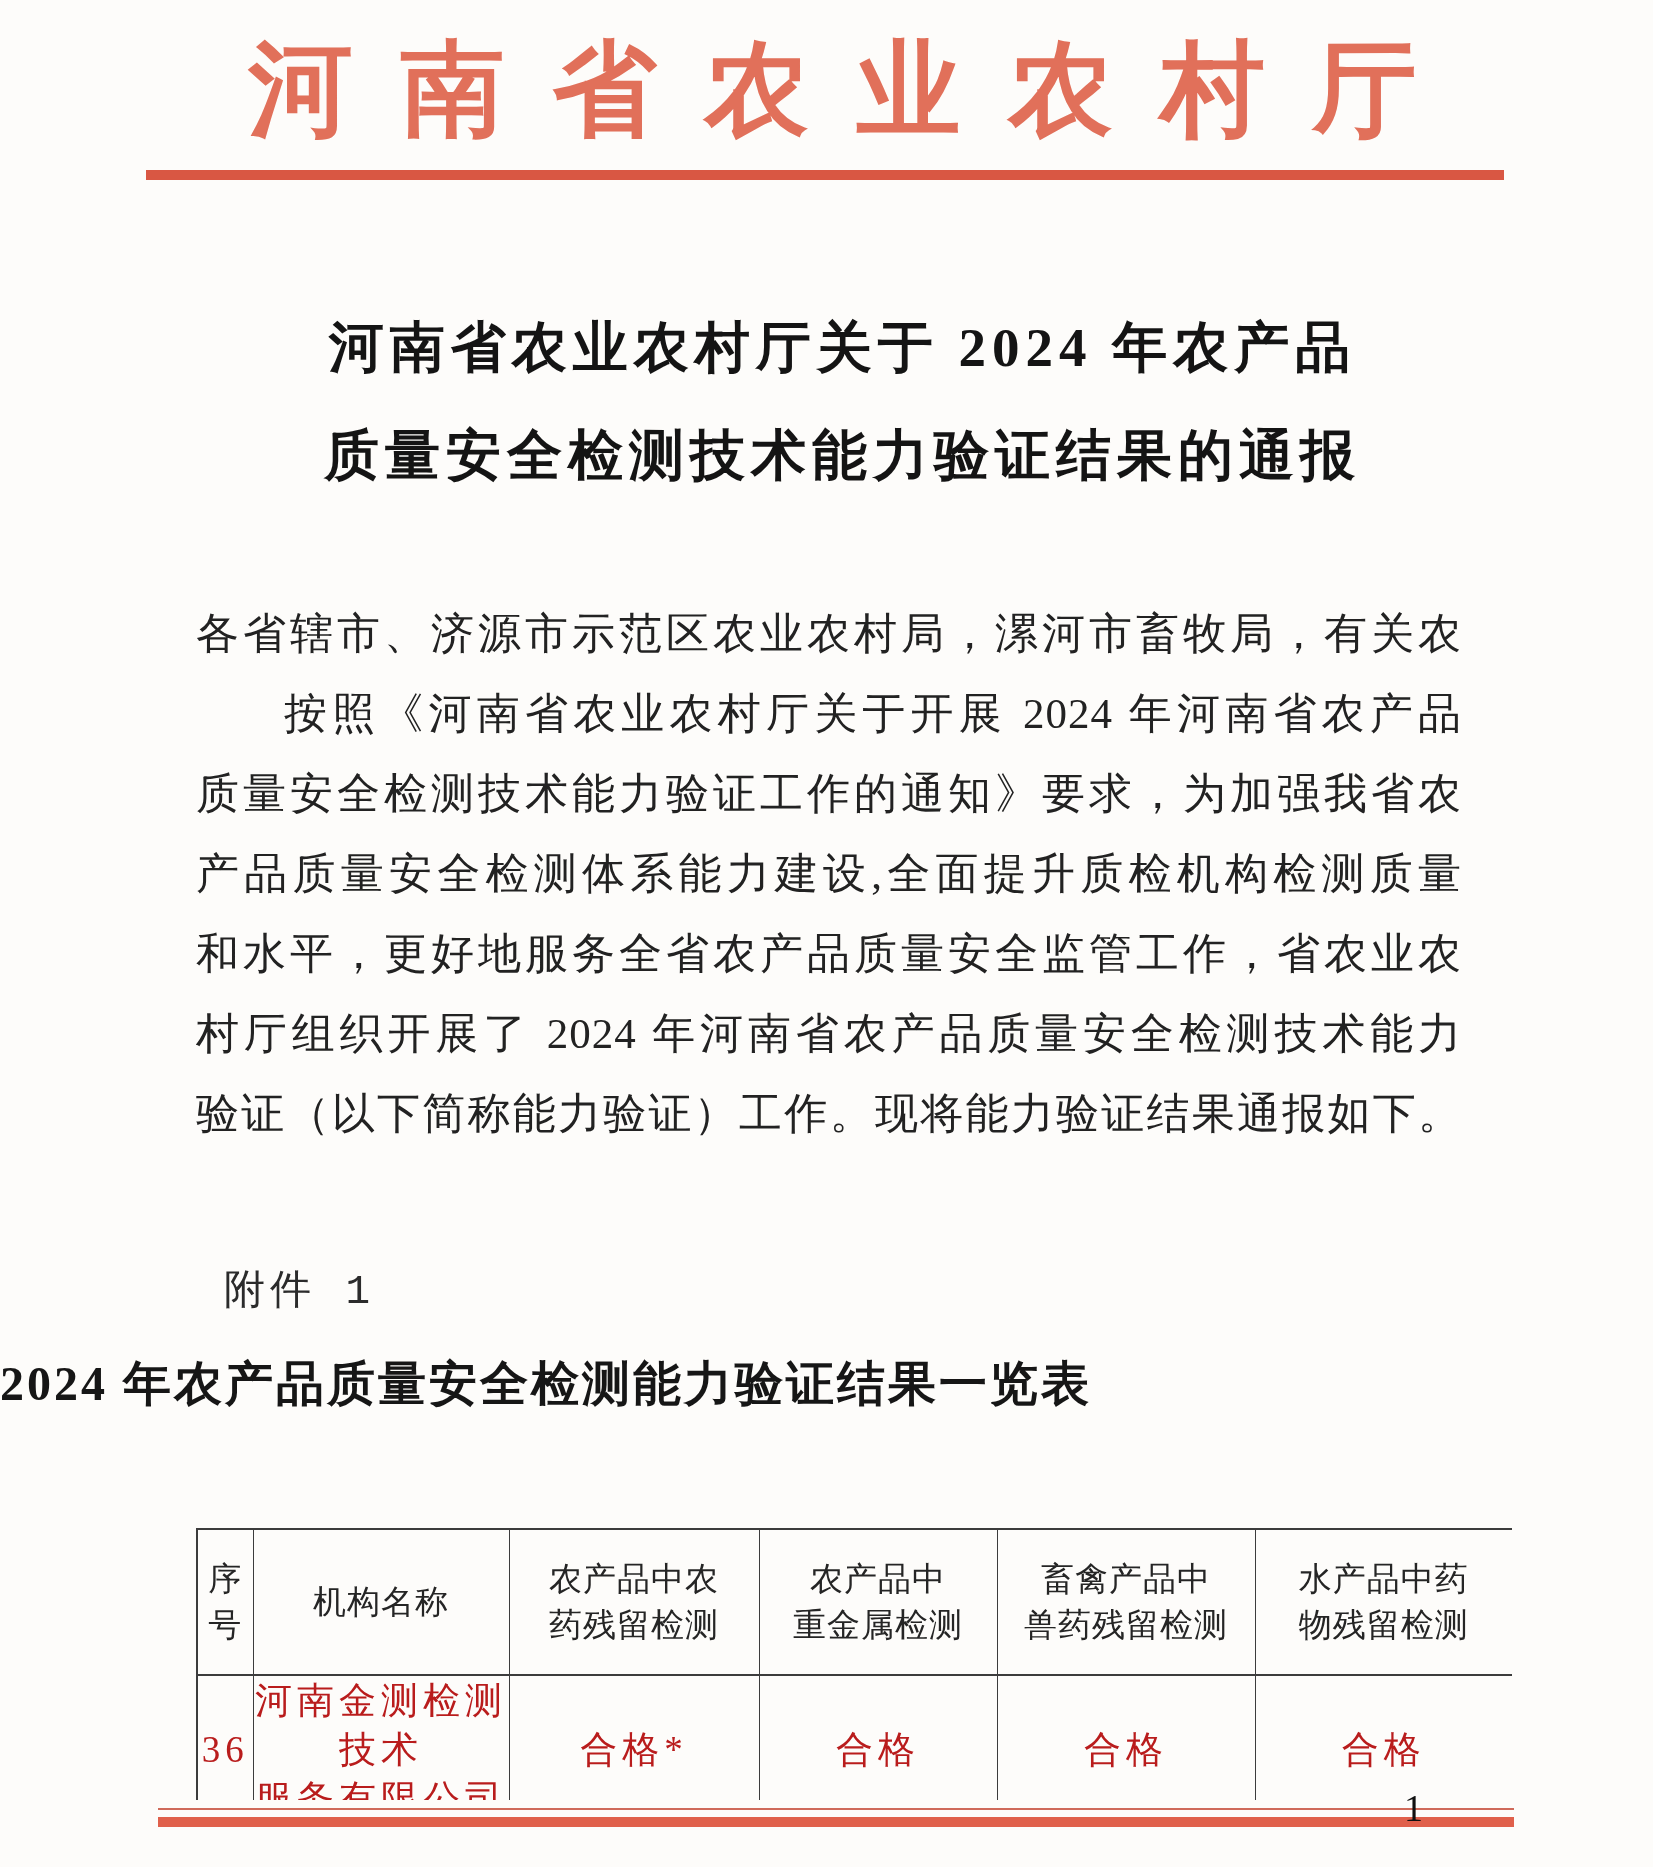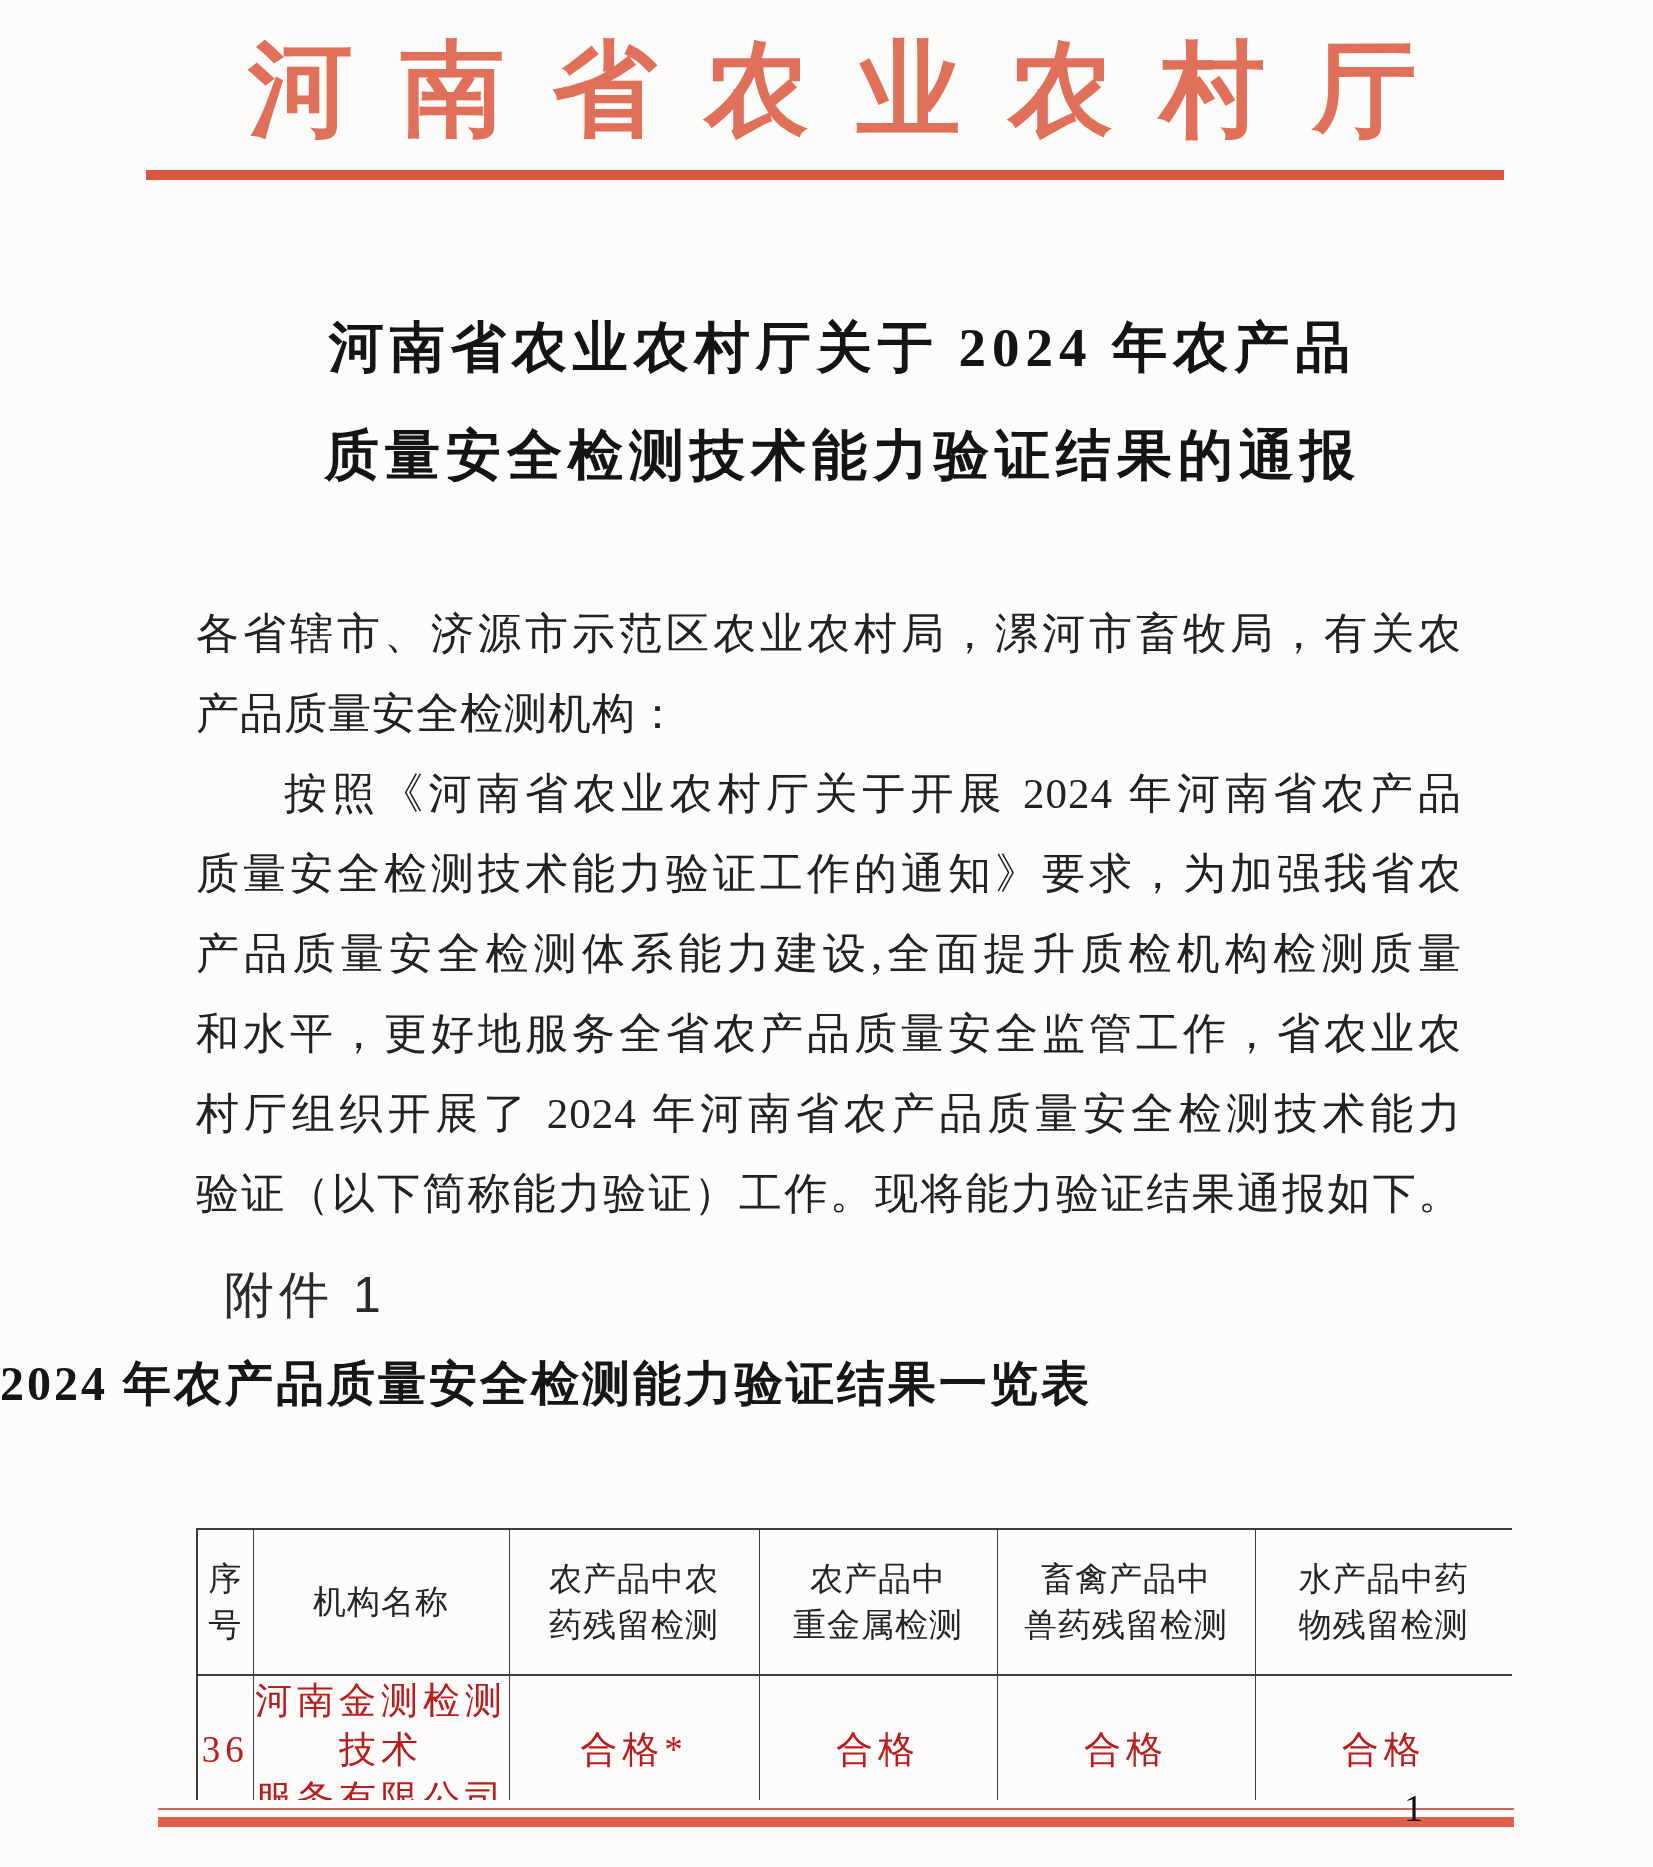--- a/index.html
+++ b/index.html
@@ -53,23 +53,23 @@
   }
   .body-line.full{
     white-space:normal;
     text-align:justify;
     text-align-last:justify;
   }
   .body-line.indent{ text-indent:88px; }
   
   .attachment{
     position:absolute;top:1262px;left:224px;
-    font-size:50px;letter-spacing:5px;
+    font-size:41px;letter-spacing:5px;
     color:#2b2b2b;
-    font-family:Liberation Sans, sans-serif;
+    font-family:Liberation Mono, monospace;
   }
   
   .table-title{
     position:absolute;top:1352px;left:0;width:100%;
     text-align:left;
     font-size:48px;font-weight:bold;letter-spacing:3px;
     color:#161616;
   }
   
   .table-wrap{
@@ -130,21 +130,20 @@
   <div class="letterhead">河南省农业农村厅</div>
   <div class="letterhead-rule"></div>
 
   <div class="doc-title">
     <div>河南省农业农村厅关于 2024 年农产品</div>
     <div>质量安全检测技术能力验证结果的通报</div>
   </div>
 
   <div class="body-text">
     <div class="body-line full">各省辖市、济源市示范区农业农村局，漯河市畜牧局，有关农</div>
-    <div class="body-line">产品质量安全检测机构：</div>
     <div class="body-line full indent">按照《河南省农业农村厅关于开展 2024 年河南省农产品</div>
     <div class="body-line full">质量安全检测技术能力验证工作的通知》要求，为加强我省农</div>
     <div class="body-line full">产品质量安全检测体系能力建设,全面提升质检机构检测质量</div>
     <div class="body-line full">和水平，更好地服务全省农产品质量安全监管工作，省农业农</div>
     <div class="body-line full">村厅组织开展了 2024 年河南省农产品质量安全检测技术能力</div>
     <div class="body-line full">验证（以下简称能力验证）工作。现将能力验证结果通报如下。</div>
   </div>
 
   <div class="attachment">附件 1</div>
 

